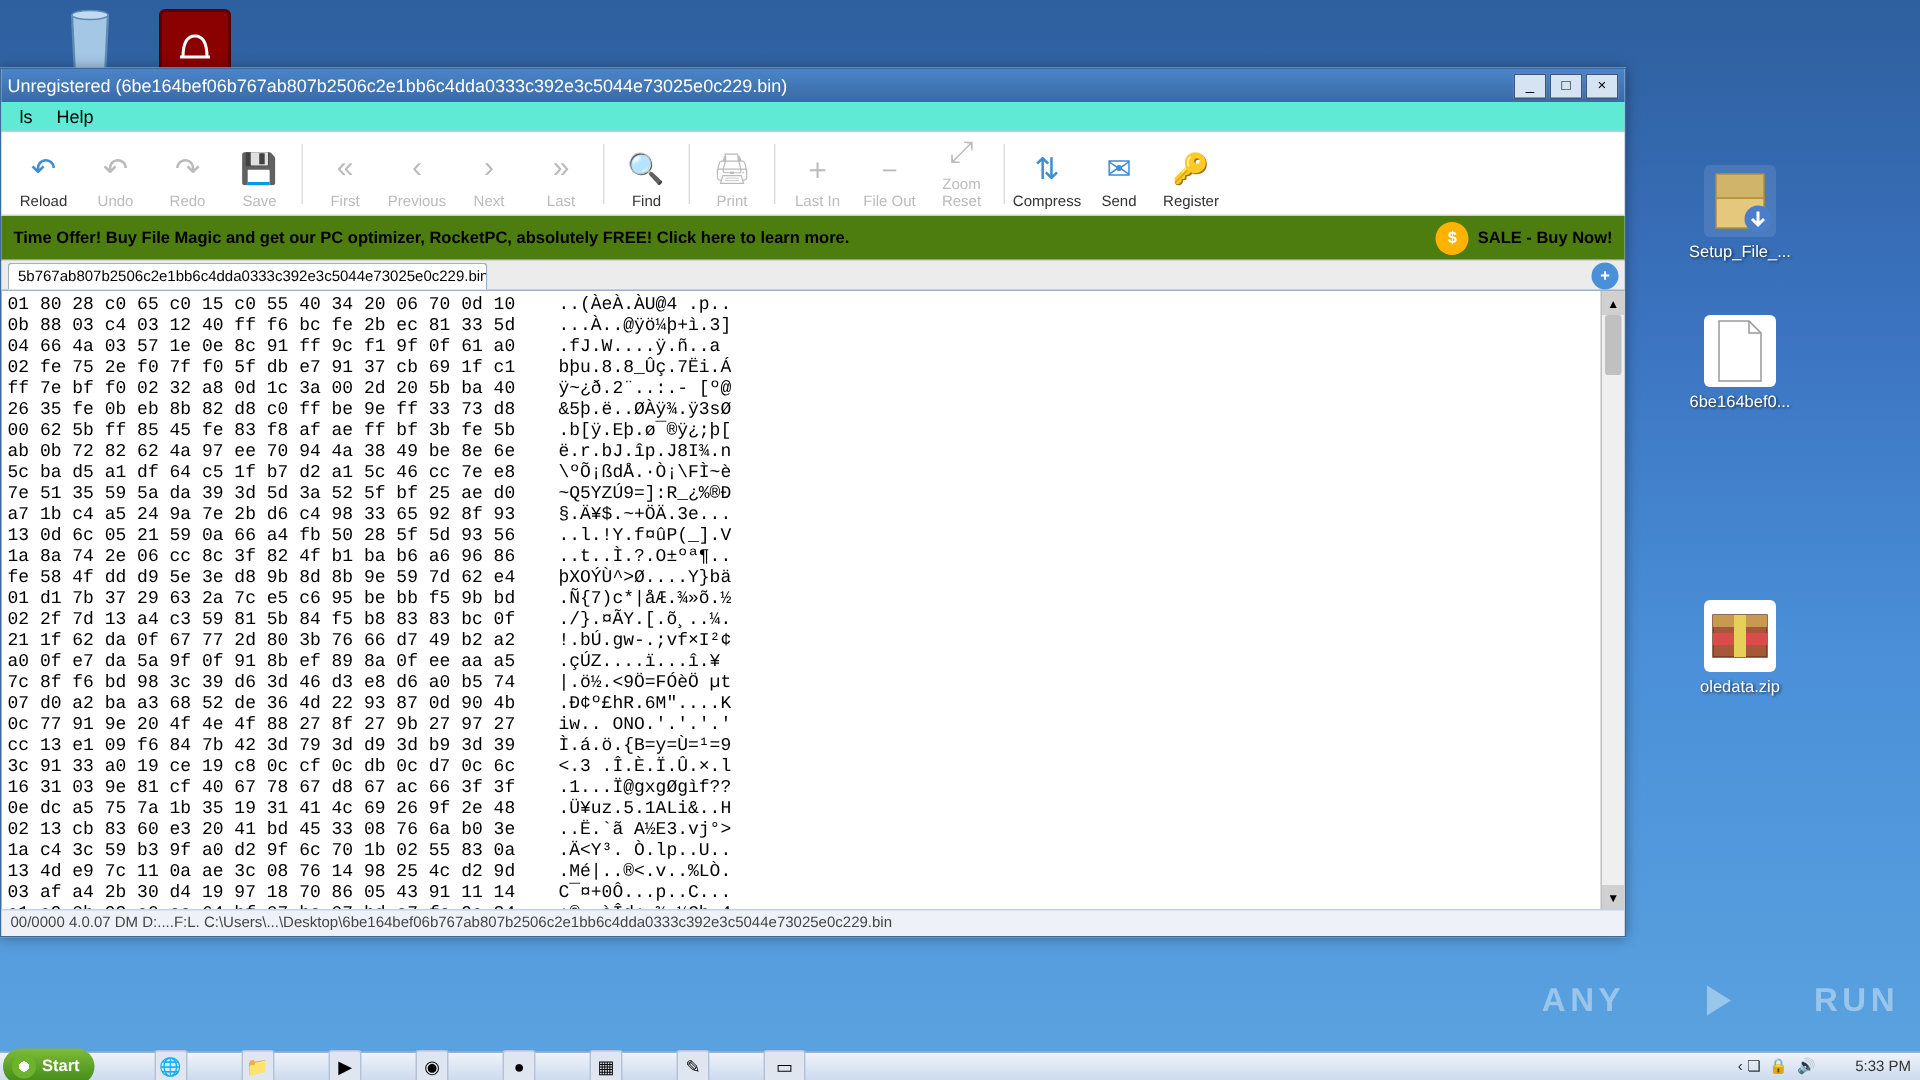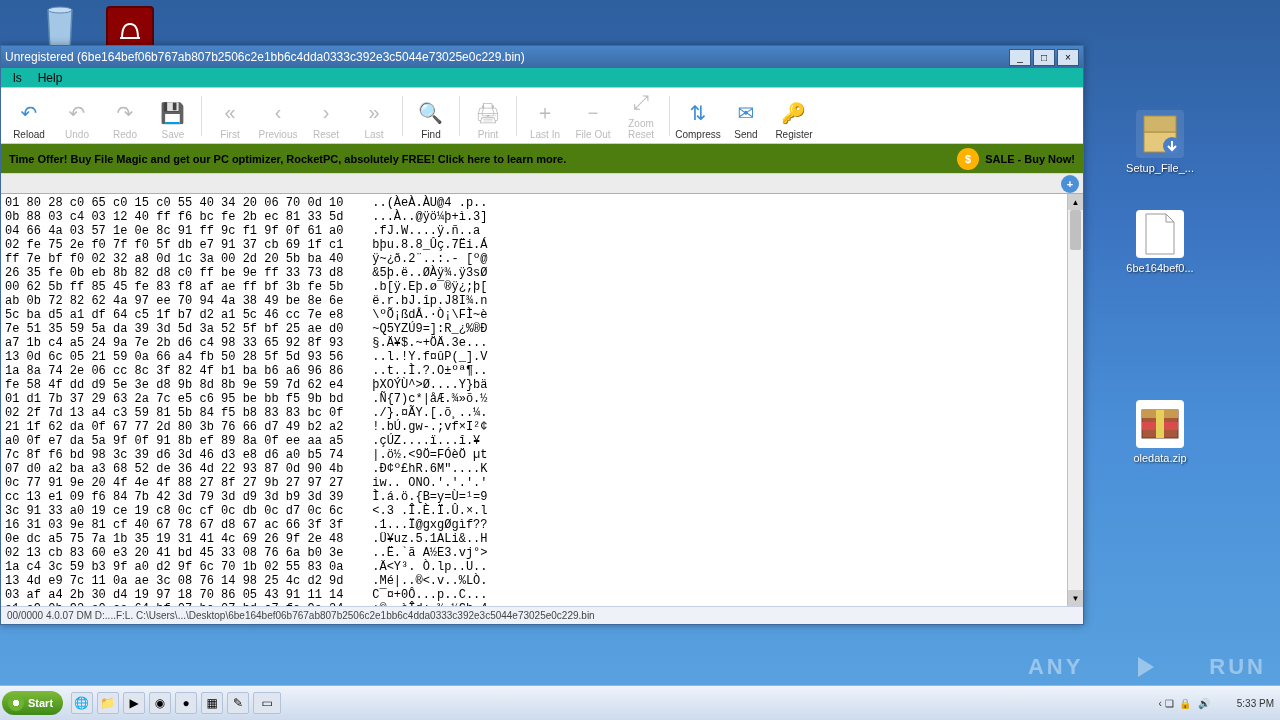--- a/index.html
+++ b/index.html
@@ -35,21 +35,21 @@
 .titlebar {
   height:22px; background:linear-gradient(#4a85c8,#3a6aa5);
   color:#fff; display:flex; align-items:center; padding:0 4px;
   font-size:12px;
 }
 .titlebar .title { flex:1; overflow:hidden; white-space:nowrap; }
 .ctl { width:22px; height:17px; background:#d6e3f2; border:1px solid #345882;
   display:inline-flex; align-items:center; justify-content:center;
   margin-left:2px; cursor:pointer; font-size:10px; color:#000; }
 .menubar {
-  height:20px; background:#14b8a6; border-bottom:1px solid #bcc9db;
+  height:20px; background:#5eead4; border-bottom:1px solid #bcc9db;
   display:flex; align-items:center; padding:0 4px; font-size:12px;
 }
 .menuitem { padding:2px 8px; cursor:pointer; }
 .toolbar {
   height:56px; background:#fff; border-bottom:1px solid #cfcfcf;
   display:flex; align-items:center; padding:2px 4px;
 }
 .tbtn { width:48px; height:52px; text-align:center; color:#333; font-size:10px;
   cursor:pointer; display:flex; flex-direction:column; align-items:center;
   justify-content:flex-end; padding-bottom:2px; }
@@ -93,24 +93,25 @@
 .vscroll .thumb { position:absolute; left:2px; right:2px; top:0; height:40px;
   background:#c0c0c0; border-radius:2px; }
 .vscroll .down { position:absolute; bottom:0; left:0; right:0; }
 .statusbar { position:absolute; bottom:0; left:0; right:0; height:18px;
   background:#eef2f8; border-top:1px solid #c5d1e2; font-size:10px;
   padding:2px 6px; color:#444; display:flex; align-items:center;
   white-space:nowrap; overflow:hidden; }
 
 
 .taskbar {
-  position:absolute; left:0; bottom:0; width:100%; height:35px;
+  position:absolute; left:0; bottom:0; width:100%; height:19px;
   background:linear-gradient(#eef3fa,#cddbed);
   border-top:1px solid #9cb5d3; display:flex; align-items:center;
   padding:0 2px;
+  gap:32px;
 }
 .start {
   height:24px; padding:0 10px 0 26px; border-radius:12px;
   background:linear-gradient(#7fba3a,#3e8a17); color:#fff; font-weight:bold;
   display:flex; align-items:center; cursor:pointer; font-size:11px;
   position:relative; margin-right:6px;
 }
 .start:before { content:""; position:absolute; left:6px; top:4px;
   width:16px; height:16px; background:radial-gradient(circle,#fff 30%,#6cb32e 31%);
   border-radius:50%; }
@@ -210,21 +211,21 @@
     <div class="tbtn disabled">
         <div class="ico">«</div>
         <span>First</span>
       </div>
     <div class="tbtn disabled">
         <div class="ico">‹</div>
         <span>Previous</span>
       </div>
     <div class="tbtn disabled">
         <div class="ico">›</div>
-        <span>Reset</span>
+        <span>Next</span>
       </div>
     <div class="tbtn disabled">
         <div class="ico">»</div>
         <span>Last</span>
       </div>
     <div class="tsep"></div>
     <div class="tbtn">
         <div class="ico" style="color:#3d8ed4">🔍</div>
         <span>Find</span>
       </div>
@@ -259,20 +260,24 @@
         <div class="ico" style="color:#3d8ed4">🔑</div>
         <span>Register</span>
       </div>
   </div>
   <div class="promo">
     <span class="msg">Time Offer! Buy File Magic and get our PC optimizer, RocketPC, absolutely FREE! Click here to learn more.</span>
     <span class="coin">$</span>
     <span class="sale">SALE - Buy Now!</span>
   </div>
   <div class="tabstrip">
+    <div class="tab">
+      <span>5b767ab807b2506c2e1bb6c4dda0333c392e3c5044e73025e0c229.bin</span>
+
+    </div>
     <div class="addtab">+</div>
   </div>
   <div class="hexview" id="hexview">01 80 28 c0 65 c0 15 c0 55 40 34 20 06 70 0d 10    ..(ÀeÀ.ÀU@4 .p..
 0b 88 03 c4 03 12 40 ff f6 bc fe 2b ec 81 33 5d    ...À..@ÿö¼þ+ì.3]
 04 66 4a 03 57 1e 0e 8c 91 ff 9c f1 9f 0f 61 a0    .fJ.W....ÿ.ñ..a 
 02 fe 75 2e f0 7f f0 5f db e7 91 37 cb 69 1f c1    bþu.8.8_Ûç.7Ëi.Á
 ff 7e bf f0 02 32 a8 0d 1c 3a 00 2d 20 5b ba 40    ÿ~¿ð.2¨..:.- [º@
 26 35 fe 0b eb 8b 82 d8 c0 ff be 9e ff 33 73 d8    &amp;5þ.ë..ØÀÿ¾.ÿ3sØ
 00 62 5b ff 85 45 fe 83 f8 af ae ff bf 3b fe 5b    .b[ÿ.Eþ.ø¯®ÿ¿;þ[
 ab 0b 72 82 62 4a 97 ee 70 94 4a 38 49 be 8e 6e    ë.r.bJ.îp.J8I¾.n

